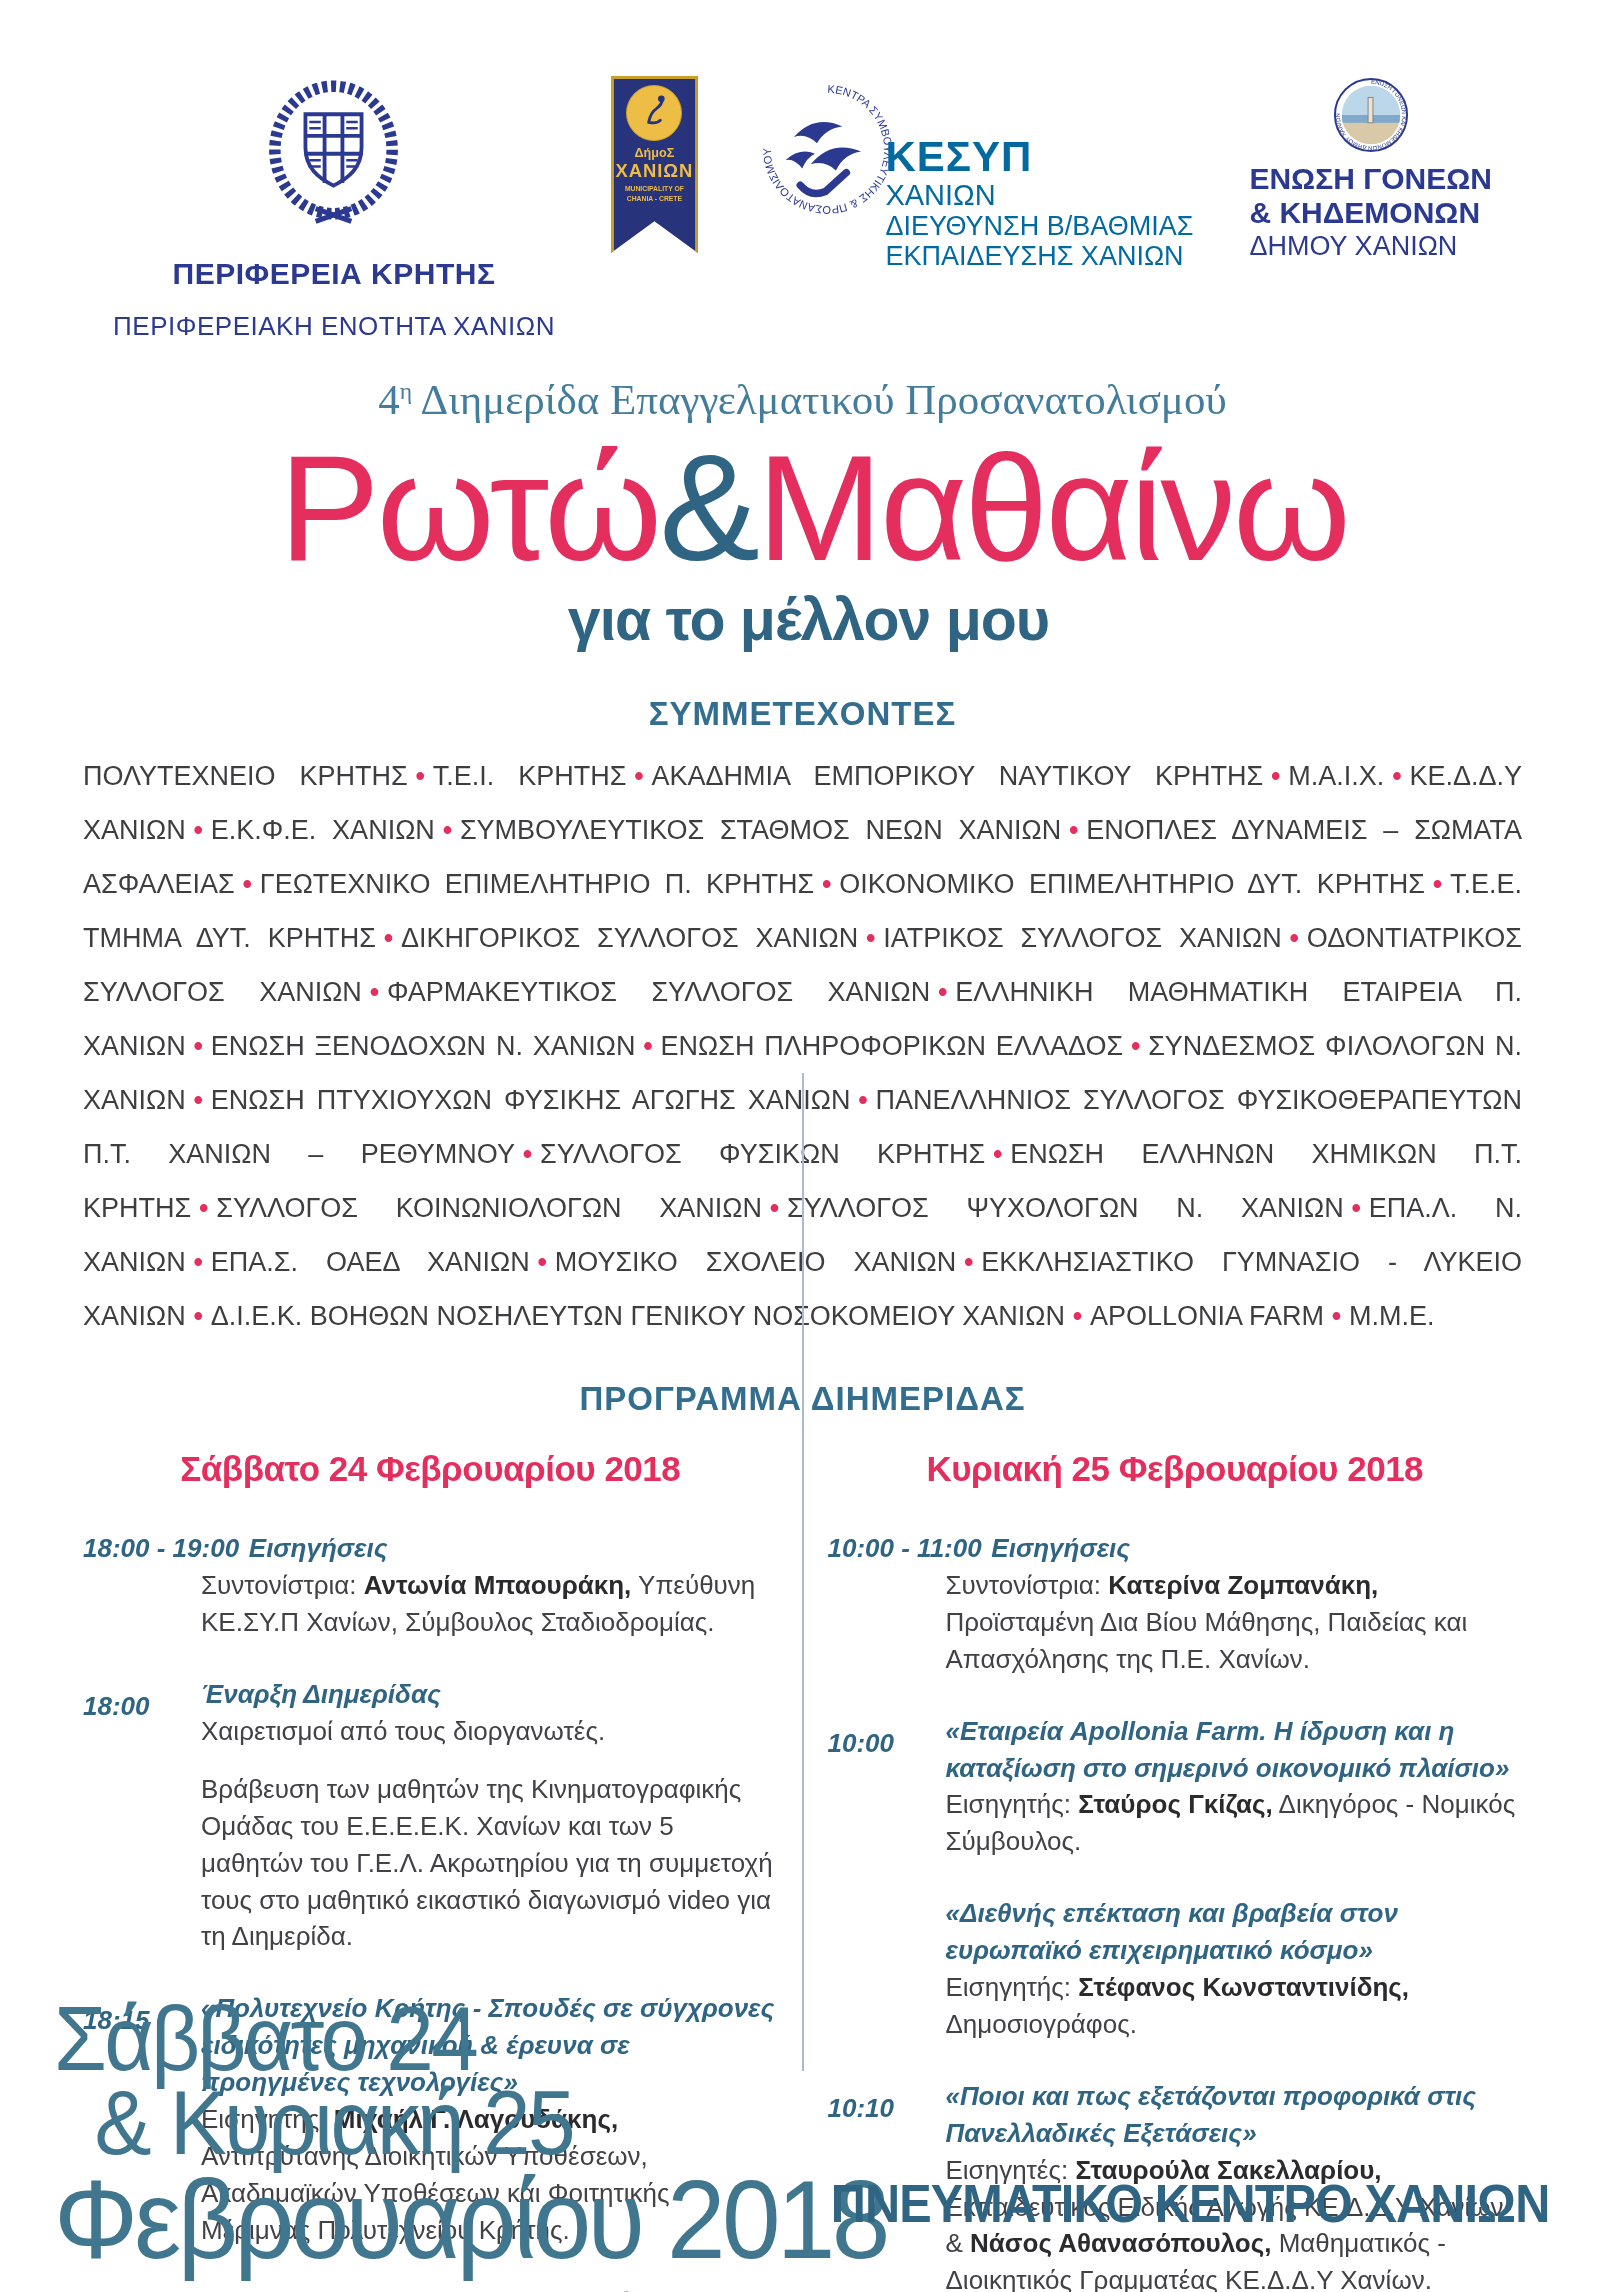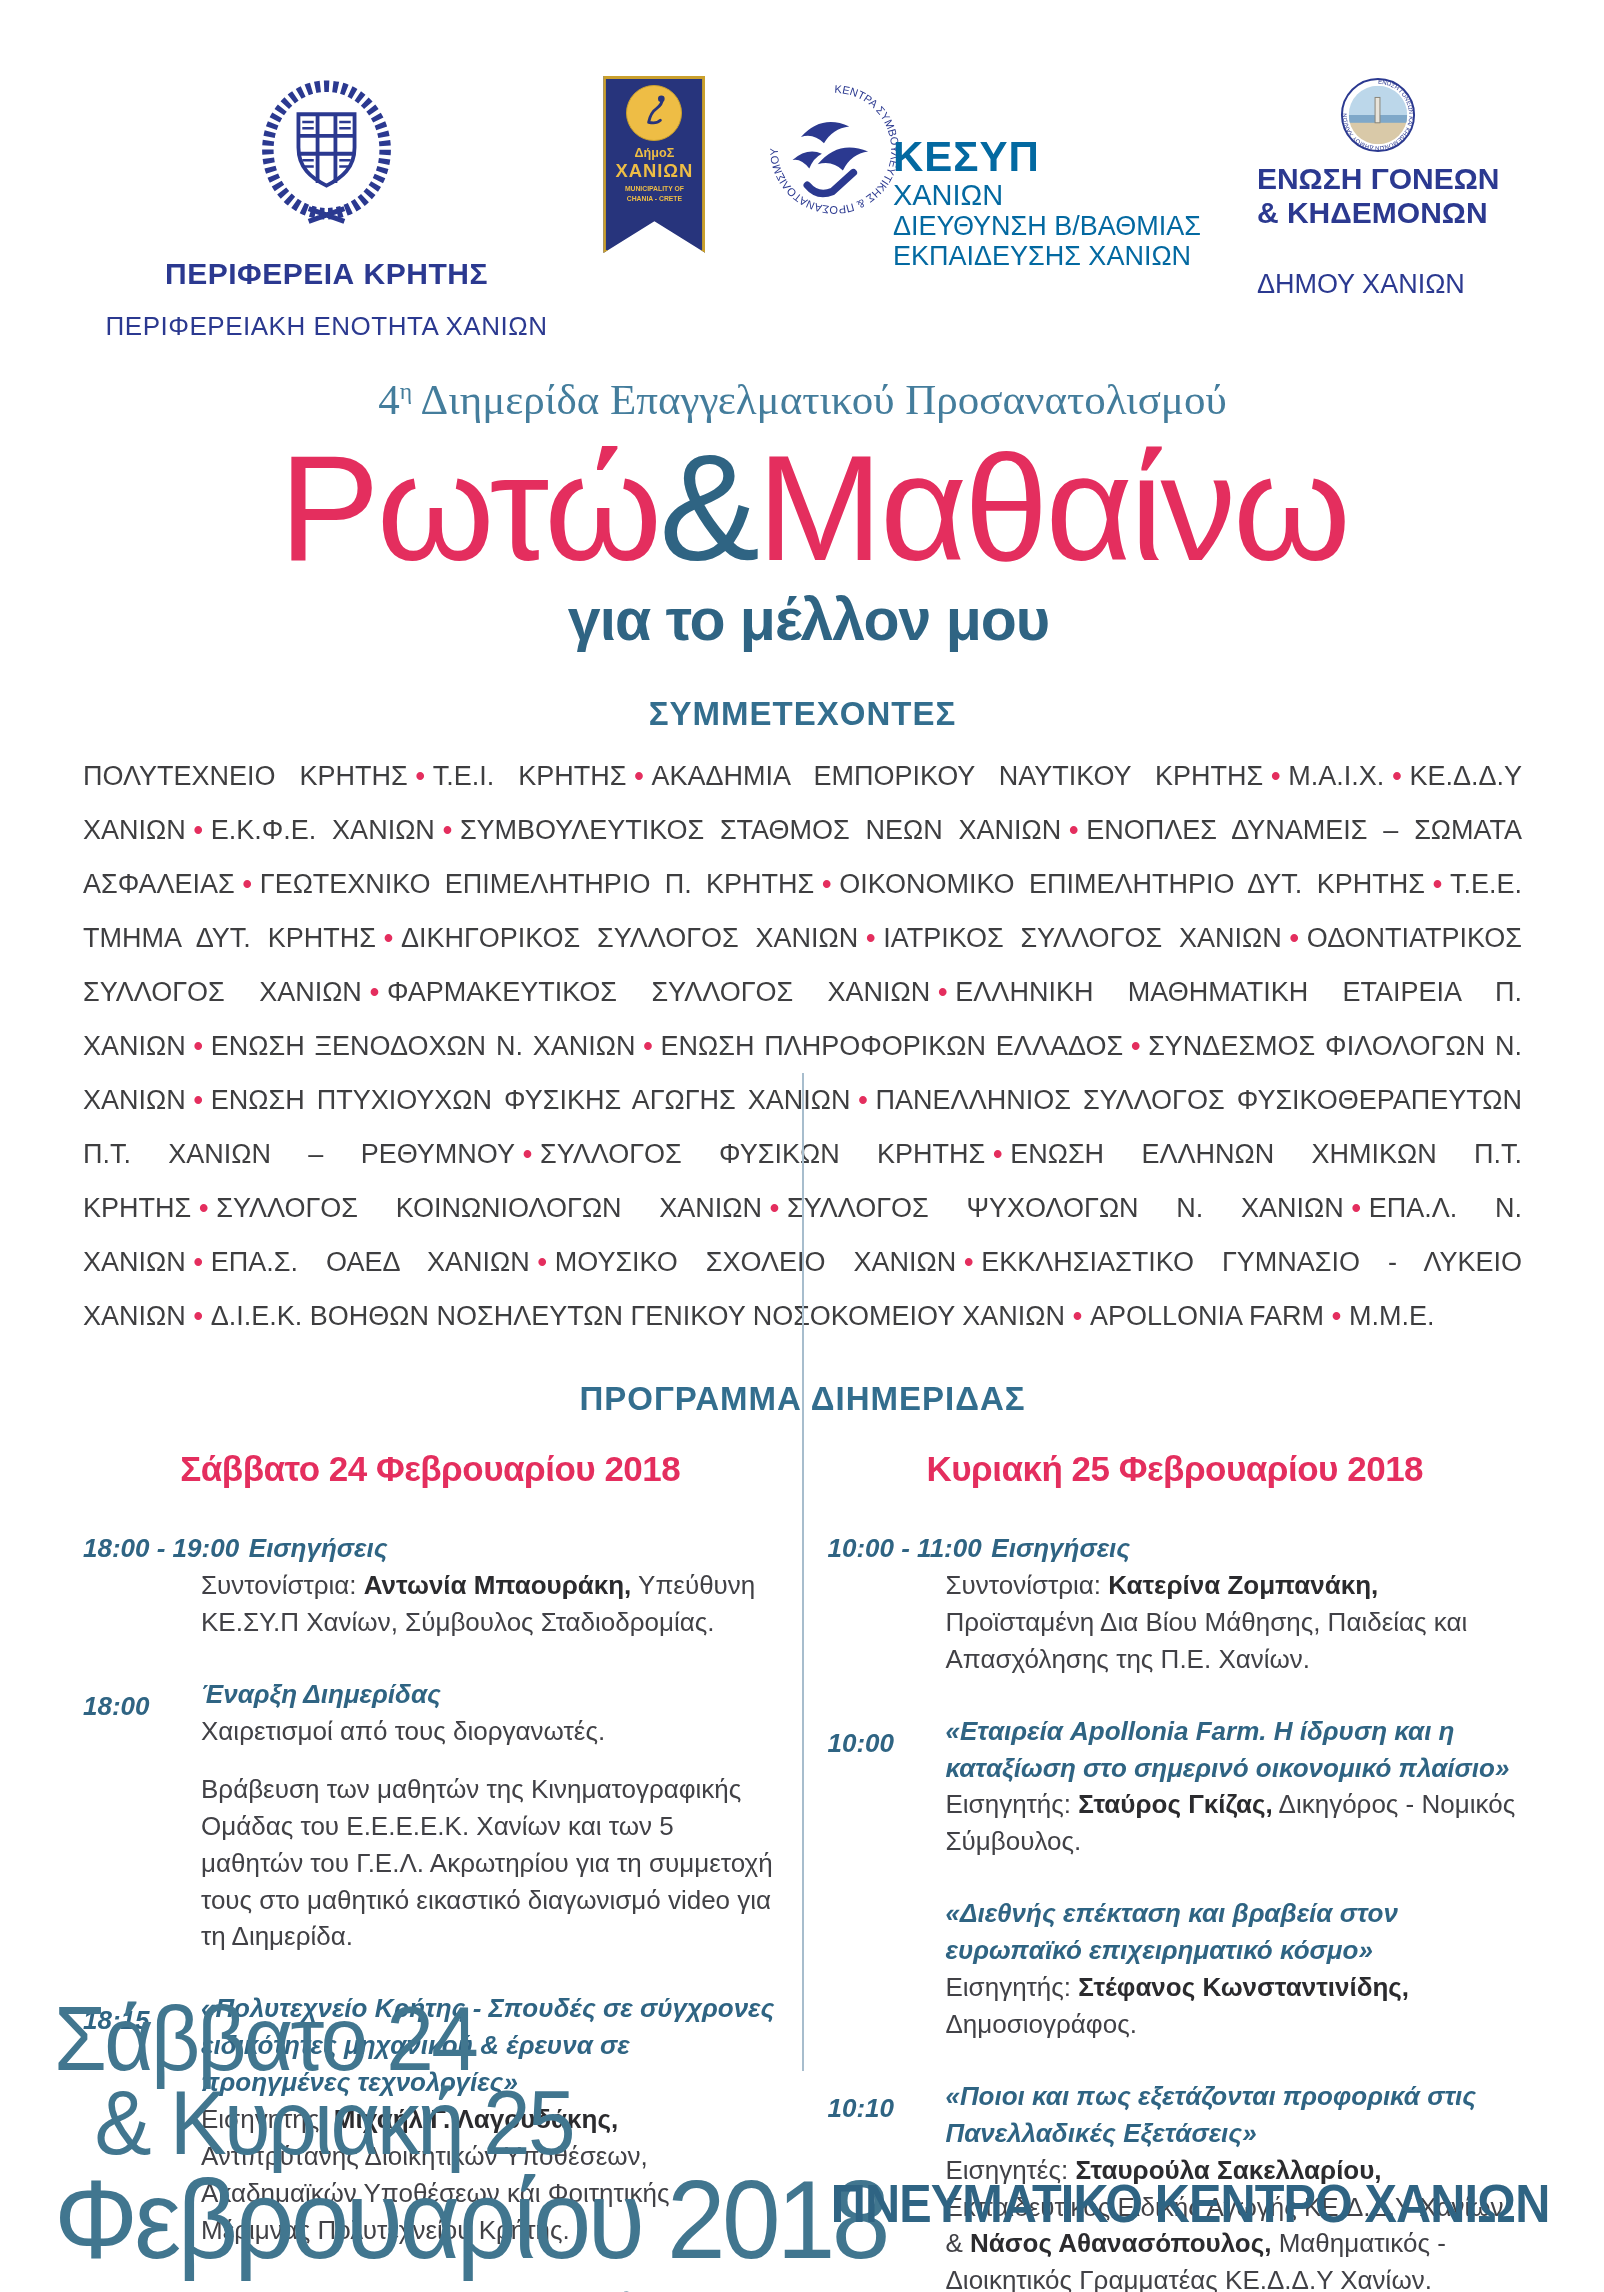--- a/index.html
+++ b/index.html
@@ -5,40 +5,40 @@
   html,body { margin:0; padding:0; background:#ffffff; }
   .page { width:1605px; height:2292px; position:relative; margin:0 auto; overflow:hidden;
           background:#ffffff; font-family:"Liberation Sans", sans-serif; }
 
   
   .logos { display:flex; justify-content:center; align-items:flex-start; gap:56px; padding-top:76px; }
   .logo-region { display:flex; flex-direction:column; align-items:center; color:#2b3990;gap:20px; }
   .logo-region .l1 { font-weight:bold; font-size:30px; margin-top:7.8px; letter-spacing:0.5px; }
   .logo-region .l2 { font-size:26px; letter-spacing:0.5px; }
 
-  .pennant { width:102px; height:177px; background:#27347c;
+  .pennant { width:87px; height:177px; background:#27347c;
              clip-path:polygon(0 0,100% 0,100% 100%,50% 82%,0 100%);
              display:flex; flex-direction:column; align-items:center; box-shadow:inset 0 0 0 2.9px #caa02c; }
   .gold-circle { width:54px; height:54px; border-radius:50%; background:#eebd45; border:1.9px solid #caa02c;
                  margin-top:8.7px; display:flex; align-items:center; justify-content:center; }
   .pennant .dimos  { color:#eebd45; font-size:12.6px; font-weight:bold; margin-top:4.9px; }
   .pennant .chania { color:#eebd45; font-size:18.4px; font-weight:bold; letter-spacing:1px; }
   .pennant .sub    { color:#eebd45; font-size:6.8px; text-align:center; margin-top:2.9px; line-height:1.35; font-weight:bold; }
 
   .kesyp { display:flex; align-items:flex-start; }
   .kesyp-text { margin-left:-15.5px; margin-top:58px; color:#0369a1; line-height:1.1; }
   .kesyp-text .k1 { font-size:42px; font-weight:bold; letter-spacing:1px; }
   .kesyp-text .k2 { font-size:29px; }
   .kesyp-text .k3, .kesyp-text .k4 { font-size:27px; }
 
   .parents { display:flex; flex-direction:column; color:#2b3990; }
   .parents .pemblem { align-self:center; }
   .parents .ptext { margin-top:7.8px; line-height:1.15; }
   .parents .p1, .parents .p2 { font-size:30px; font-weight:bold; }
-  .parents .p3 { font-size:27px;margin-top:38px; }
+  .parents .p3 { font-size:27px; }
 
   
   .subtitle { text-align:center; color:#447d9c; font-size:43px; margin-top:33px; letter-spacing:0;font-family:Liberation Serif, serif; }
   .subtitle sup { font-size:.55em; }
   .main-title { text-align:center; font-size:151px; line-height:1; margin-top:7.8px; letter-spacing:-2.9px;margin-left:22px; }
   .mt-pink { color:#e42e5e; }
   .mt-amp  { color:#2f6483; }
   .tagline { text-align:center; color:#2f6483; font-weight:bold; font-size:59px; margin-top:3.9px; letter-spacing:-1px;padding-left:12px; }
 
   

